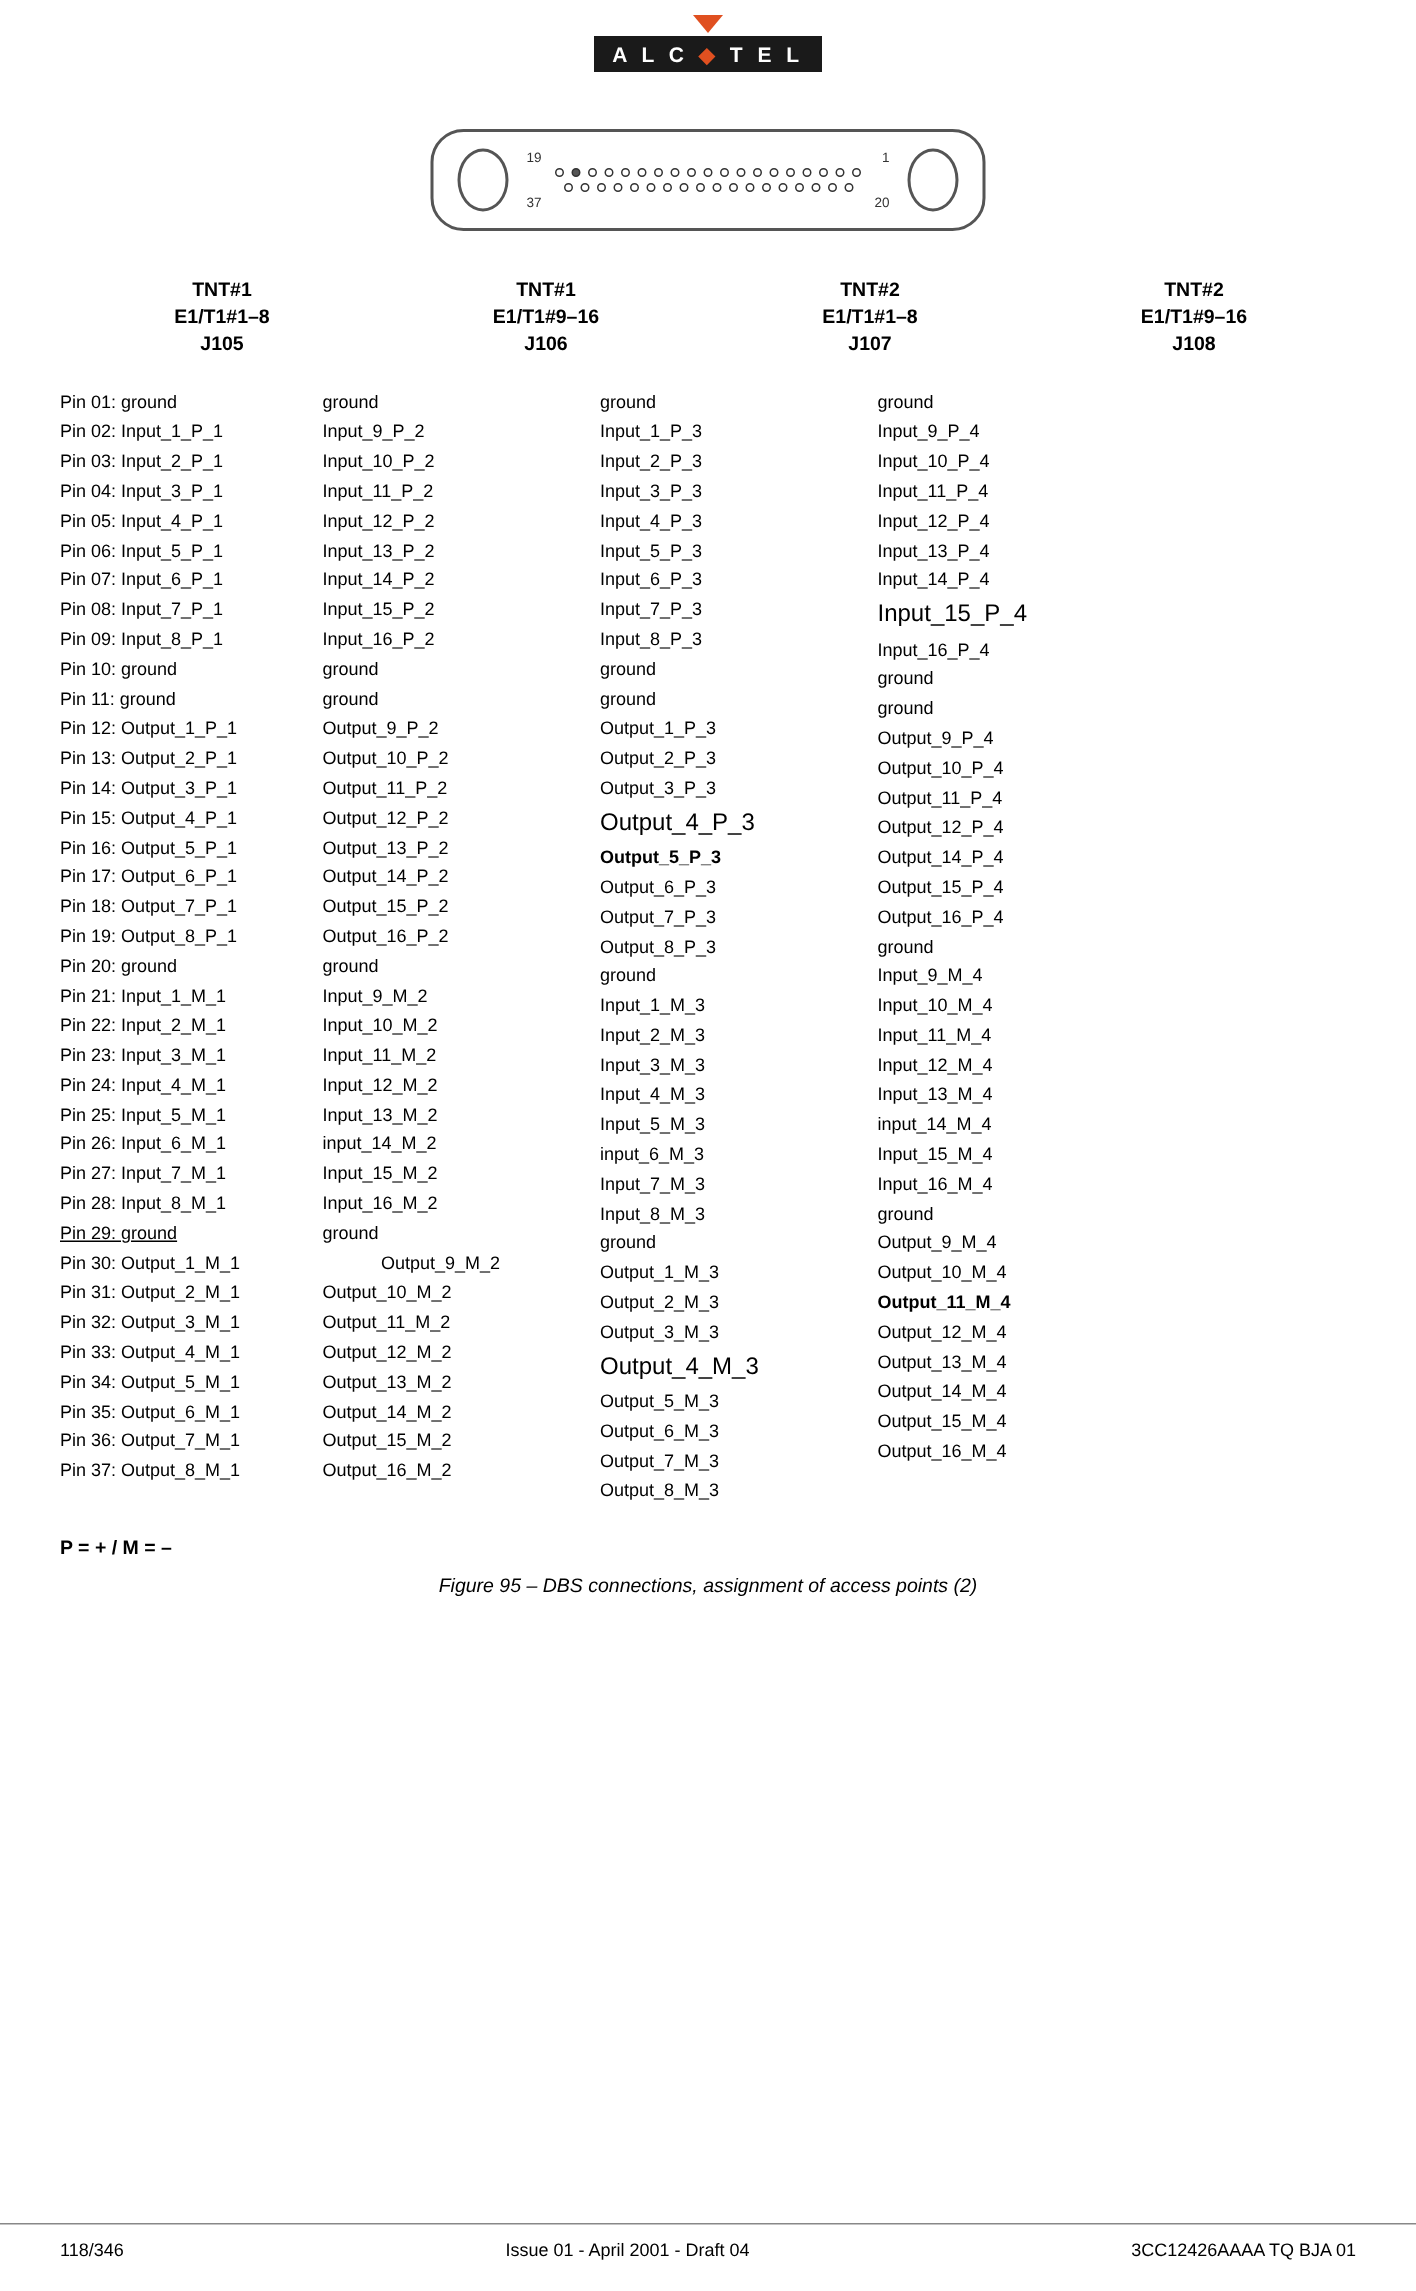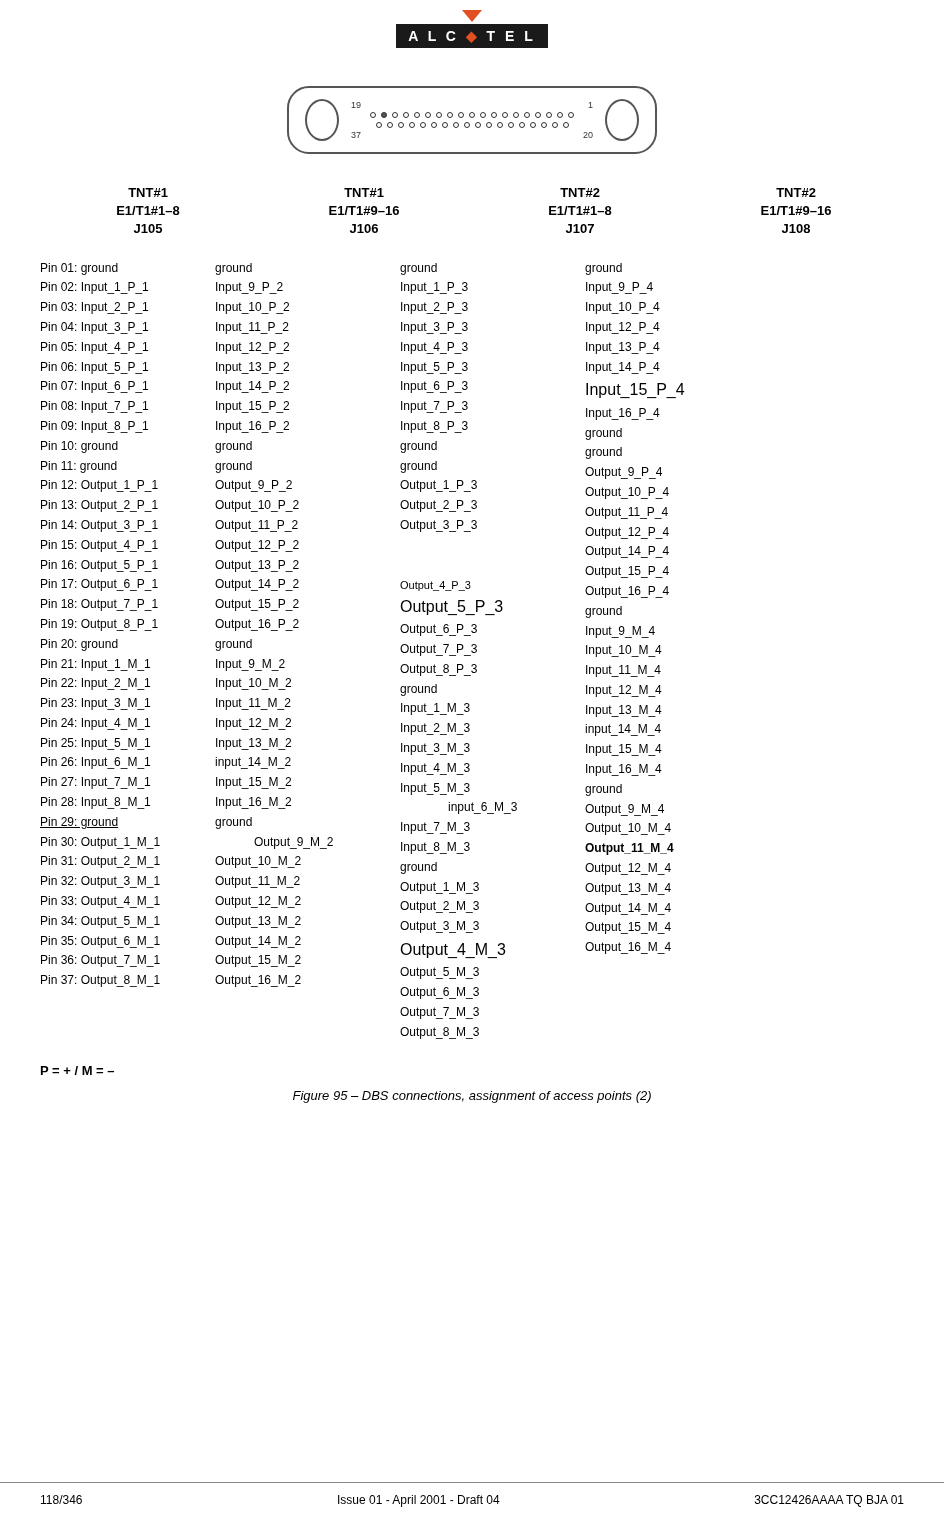--- a/index.html
+++ b/index.html
@@ -278,48 +278,49 @@
         <div style="font-size: 12px; line-height: 1.65; white-space: nowrap;">Input_4_P_3</div>
         <div style="font-size: 12px; line-height: 1.65; white-space: nowrap;">Input_5_P_3</div>
         <div style="font-size: 12px; line-height: 1.65; white-space: nowrap;">Input_6_P_3</div>
         <div style="font-size: 12px; line-height: 1.65; white-space: nowrap;">Input_7_P_3</div>
         <div style="font-size: 12px; line-height: 1.65; white-space: nowrap;">Input_8_P_3</div>
         <div style="font-size: 12px; line-height: 1.65; white-space: nowrap;">ground</div>
         <div style="font-size: 12px; line-height: 1.65; white-space: nowrap;">ground</div>
         <div style="font-size: 12px; line-height: 1.65; white-space: nowrap;">Output_1_P_3</div>
         <div style="font-size: 12px; line-height: 1.65; white-space: nowrap;">Output_2_P_3</div>
         <div style="font-size: 12px; line-height: 1.65; white-space: nowrap;">Output_3_P_3</div>
-        <div style="font-size: 11px; line-height: 1.65; white-space: nowrap; margin-top: 40px;">Output_4_P_3</div>
-        <div style="font-size: 16px; line-height: 1.65; white-space: nowrap;">Output_5_P_3</div>
+        <div style="font-size: 16px; line-height: 1.65; white-space: nowrap;">Output_4_P_3</div>
+        <div style="font-size: 12px; line-height: 1.65; white-space: nowrap; font-weight: bold;">Output_5_P_3</div>
         <div style="font-size: 12px; line-height: 1.65; white-space: nowrap;">Output_6_P_3</div>
         <div style="font-size: 12px; line-height: 1.65; white-space: nowrap;">Output_7_P_3</div>
         <div style="font-size: 12px; line-height: 1.65; white-space: nowrap;">Output_8_P_3</div>
         <div style="font-size: 12px; line-height: 1.65; white-space: nowrap;">ground</div>
         <div style="font-size: 12px; line-height: 1.65; white-space: nowrap;">Input_1_M_3</div>
         <div style="font-size: 12px; line-height: 1.65; white-space: nowrap;">Input_2_M_3</div>
         <div style="font-size: 12px; line-height: 1.65; white-space: nowrap;">Input_3_M_3</div>
         <div style="font-size: 12px; line-height: 1.65; white-space: nowrap;">Input_4_M_3</div>
         <div style="font-size: 12px; line-height: 1.65; white-space: nowrap;">Input_5_M_3</div>
-        <div style="font-size: 12px; line-height: 1.65; white-space: nowrap; margin-left: 48px;">input_6_M_3</div>
+        <div style="font-size: 12px; line-height: 1.65; white-space: nowrap;">input_6_M_3</div>
         <div style="font-size: 12px; line-height: 1.65; white-space: nowrap;">Input_7_M_3</div>
         <div style="font-size: 12px; line-height: 1.65; white-space: nowrap;">Input_8_M_3</div>
         <div style="font-size: 12px; line-height: 1.65; white-space: nowrap;">ground</div>
         <div style="font-size: 12px; line-height: 1.65; white-space: nowrap;">Output_1_M_3</div>
         <div style="font-size: 12px; line-height: 1.65; white-space: nowrap;">Output_2_M_3</div>
         <div style="font-size: 12px; line-height: 1.65; white-space: nowrap;">Output_3_M_3</div>
         <div style="font-size: 16px; line-height: 1.65; white-space: nowrap;">Output_4_M_3</div>
         <div style="font-size: 12px; line-height: 1.65; white-space: nowrap;">Output_5_M_3</div>
         <div style="font-size: 12px; line-height: 1.65; white-space: nowrap;">Output_6_M_3</div>
         <div style="font-size: 12px; line-height: 1.65; white-space: nowrap;">Output_7_M_3</div>
         <div style="font-size: 12px; line-height: 1.65; white-space: nowrap;">Output_8_M_3</div>
       </div>
     <div id="col4" style="flex:1;">
         <div style="font-size: 12px; line-height: 1.65; white-space: nowrap;">ground</div>
         <div style="font-size: 12px; line-height: 1.65; white-space: nowrap;">Input_9_P_4</div>
         <div style="font-size: 12px; line-height: 1.65; white-space: nowrap;">Input_10_P_4</div>
+        <div style="font-size: 12px; line-height: 1.65; white-space: nowrap;">Input_11_P_4</div>
         <div style="font-size: 12px; line-height: 1.65; white-space: nowrap;">Input_12_P_4</div>
         <div style="font-size: 12px; line-height: 1.65; white-space: nowrap;">Input_13_P_4</div>
         <div style="font-size: 12px; line-height: 1.65; white-space: nowrap;">Input_14_P_4</div>
         <div style="font-size: 16px; line-height: 1.65; white-space: nowrap;">Input_15_P_4</div>
         <div style="font-size: 12px; line-height: 1.65; white-space: nowrap;">Input_16_P_4</div>
         <div style="font-size: 12px; line-height: 1.65; white-space: nowrap;">ground</div>
         <div style="font-size: 12px; line-height: 1.65; white-space: nowrap;">ground</div>
         <div style="font-size: 12px; line-height: 1.65; white-space: nowrap;">Output_9_P_4</div>
         <div style="font-size: 12px; line-height: 1.65; white-space: nowrap;">Output_10_P_4</div>
         <div style="font-size: 12px; line-height: 1.65; white-space: nowrap;">Output_11_P_4</div>

